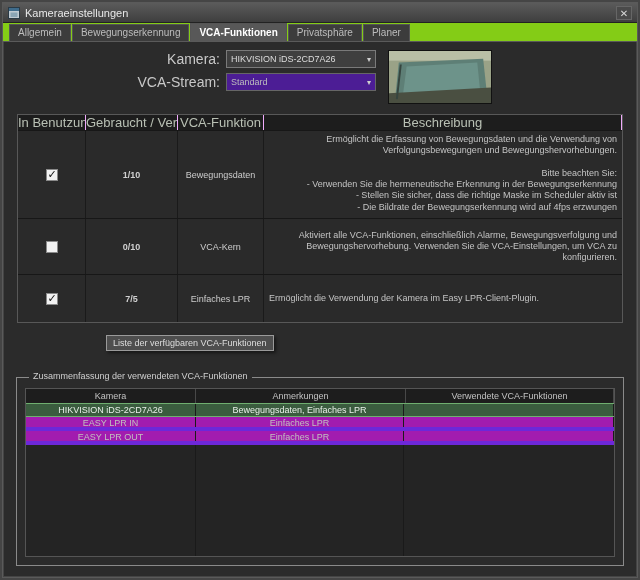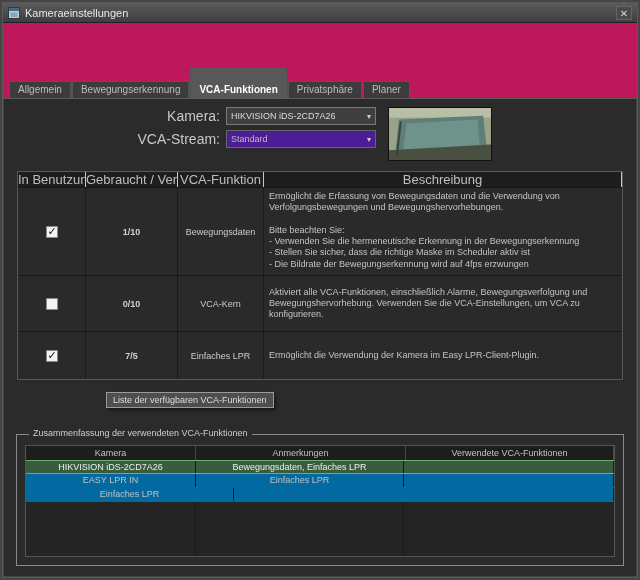--- a/index.html
+++ b/index.html
@@ -11,25 +11,25 @@
 
   
   .titlebar { height:20px; flex:0 0 20px; background:linear-gradient(#5b5b5b,#3e3e3e);
     display:flex; align-items:center; padding:0 5px; border-bottom:1px solid #222; }
   .titlebar .wicon { width:12px; height:12px; margin-right:5px; flex:0 0 12px; }
   .titlebar .ttext { color:#e8e8e8; font-size:11px; flex:1; }
   .closebtn { width:16px; height:14px; color:#d8d8d8; font-size:10px; line-height:14px;
     text-align:center; background:#4a4a4a; border:1px solid #666; cursor:pointer; }
 
   
-  .tabbar { flex:0 0 19px; background:#be185d; display:flex; align-items:flex-end;
+  .tabbar { flex:0 0 19px; background:#84cc16; display:flex; align-items:flex-end;
     padding-left:6px; border-bottom:1px solid #5a5a5a; }
   .tab { font-size:10px; color:#bdbdbd; background:#3c3c3c; border:1px solid #555;
     border-bottom:none; padding:2px 8px 3px; margin-right:1px; cursor:pointer; }
-  .tab.active { background:#585858; color:#ffffff; font-weight:bold; padding-top:15px;margin-top:45px; }
+  .tab.active { background:#585858; color:#ffffff; font-weight:bold; padding-top:3px; }
 
   .content { flex:1; position:relative; background:#2b2b2b; border:1px solid #444;
     border-top:none; }
 
   
   .form { display:flex; margin:8px 0 0 128px; }
   .formrows .frow { display:flex; align-items:center; margin-bottom:5px; }
   .flabel { width:88px; text-align:right; color:#c8c8c8; font-size:14px; margin-right:6px; }
   .combo { width:150px; height:18px; background:#3f3f3f; border:1px solid #7a7a7a;
     color:#dcdcdc; font-size:9px; display:flex; align-items:center; padding:0 4px;
@@ -45,21 +45,21 @@
   .vhead .hc { font-size:13px; color:#b9c0b4; text-align:center; line-height:15px;
     border-right:1px solid #f0abfc; overflow:hidden; white-space:nowrap; }
   .vrow { display:flex; border-top:1px solid #171717; background:#2a2a2a; }
   .c1 { flex:0 0 68px; display:flex; align-items:center; justify-content:center;
     border-right:1px solid #1a1a1a; }
   .c2 { flex:0 0 92px; display:flex; align-items:center; justify-content:center;
     border-right:1px solid #1a1a1a; font-size:9px; color:#d0d0d0; font-weight:bold; }
   .c3 { flex:0 0 86px; display:flex; align-items:center; justify-content:center;
     border-right:1px solid #1a1a1a; font-size:9px; color:#cccccc; text-align:center; }
   .c4 { flex:1; font-size:9px; color:#c4c4c4; padding:3px 5px; white-space:pre-line;
-    display:flex; align-items:flex-start; line-height:1.25; }
+    display:flex; align-items:flex-start; line-height:1.25;text-align:right; }
   .vrow.mid .c4, .vrow.short .c4 { align-items:center; }
   .vrow.tall { height:88px; } .vrow.mid { height:56px; } .vrow.short { height:48px; }
   .hc1 { flex:0 0 68px; } .hc2 { flex:0 0 92px; } .hc3 { flex:0 0 86px; } .hc4 { flex:1; }
 
   .checkbox { width:12px; height:12px; background:#f2f2f2; border:1px solid #8a8a8a;
     position:relative; cursor:pointer; }
   .checkbox.checked::after { content:"✓"; position:absolute; left:1px; top:-2px;
     color:#111; font-size:11px; font-weight:bold; }
 
   
@@ -70,22 +70,22 @@
   
   .groupbox { position:absolute; left:12px; right:12px; top:335px; bottom:10px;
     border:1px solid #8a8a8a; }
   .legend { position:absolute; top:-7px; left:12px; background:#2b2b2b; padding:0 4px;
     font-size:9px; color:#cfcfcf; }
   .stable { position:absolute; inset:10px 8px 8px 8px; border:1px solid #555;
     background:#242424; display:flex; flex-direction:column; }
   .shead { display:flex; background:#1d1d1d; height:14px; flex:0 0 14px; }
   .shead .hc { font-size:9px; color:#c2c2c2; text-align:center; line-height:14px;
     border-right:1px solid #484848; }
-  .srow { display:flex; height:14px; flex:0 0 14px; background:#0369a1;
-    border-bottom:1px solid #6d28d9; cursor:pointer; }
+  .srow { display:flex; height:14px; flex:0 0 14px; background:#a21caf;
+    border-bottom:4px solid #6d28d9; cursor:pointer; }
   .srow .sc { font-size:9px; color:#c0c0c0; text-align:center; line-height:13px;
     border-right:1px solid #1a1a1a; overflow:hidden; white-space:nowrap; }
   .srow.selected { background:#3a5c3e; border-top:1px solid #6fae6f;
     border-bottom:1px solid #6fae6f; }
   .srow.selected .sc { color:#e8efe8; }
   .sc1 { flex:0 0 170px; } .sc2 { flex:0 0 208px; } .sc3 { flex:1; }
   .sfiller { flex:1; display:flex; }
   .sfiller div { border-right:1px solid #1a1a1a; }
 </style>
 </head>
@@ -195,20 +195,21 @@
           <div class="sc sc1">HIKVISION iDS-2CD7A26</div>
           <div class="sc sc2">Bewegungsdaten, Einfaches LPR</div>
           <div class="sc sc3"></div>
         </div>
         <div class="srow">
           <div class="sc sc1">EASY LPR IN</div>
           <div class="sc sc2">Einfaches LPR</div>
           <div class="sc sc3"></div>
         </div>
         <div class="srow">
+          <div class="sc sc1">EASY LPR OUT</div>
           <div class="sc sc2">Einfaches LPR</div>
           <div class="sc sc3"></div>
         </div>
         <div class="sfiller">
           <div class="sc1"></div>
             <div class="sc2"></div>
             <div class="sc3" style="border-right:none"></div>
         </div>
       </div>
     </div>

